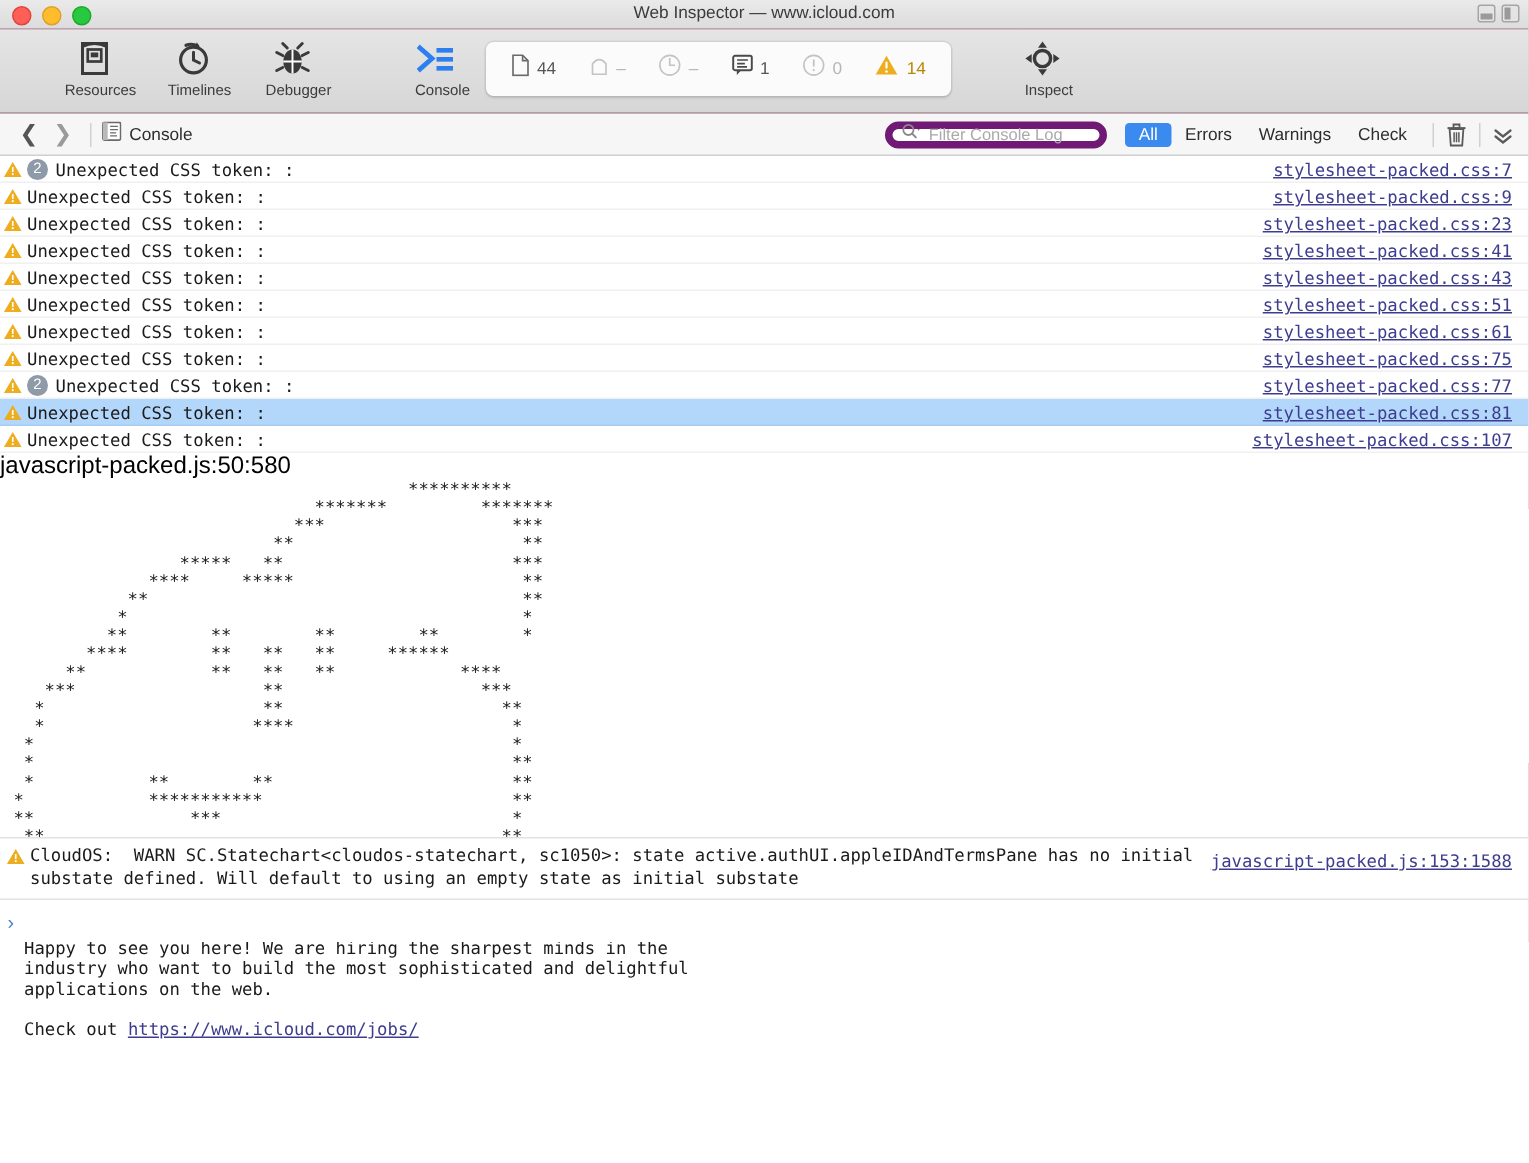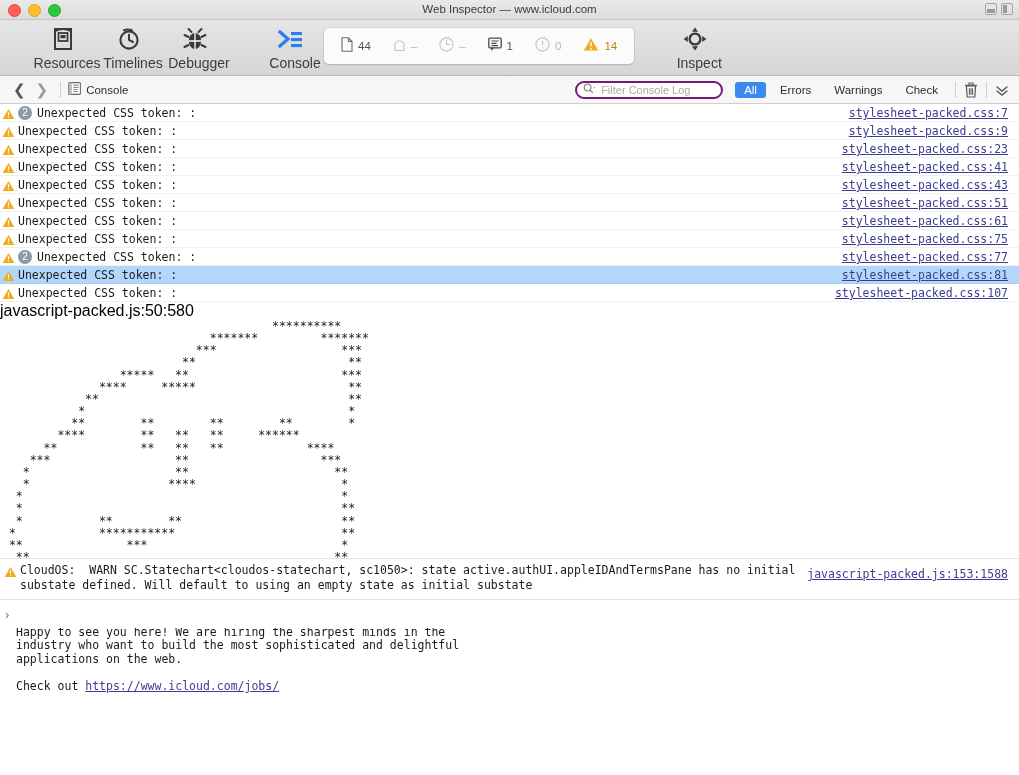--- a/index.html
+++ b/index.html
@@ -51,21 +51,21 @@
     border-bottom:1px solid #b6b6b6;
     display:flex; align-items:flex-start;
   }
   .tb-item {
     width:66px; margin-top:4px;
     display:flex; flex-direction:column; align-items:center; justify-content:flex-start;
     cursor:default;
   }
   .tb-item .glyph { height:30px; display:flex; align-items:center; justify-content:center; }
   .tb-item .lbl {
-    font-size:14px; color:#3c3c3c; margin-top:1px;
+    font-size:10px; color:#3c3c3c; margin-top:1px;
     font-family:"Liberation Sans", sans-serif; white-space:nowrap;margin-left:8px;
   }
   .tb-gap { width:30px; }
 
   .stats {
     background:#fbfbfb;
     border-radius:5px;
     height:36px; margin-top:8px;
     box-shadow:0 0 0 1px rgba(0,0,0,0.06), 0 1px 2px rgba(0,0,0,0.12);
     display:flex; align-items:center; padding:0 6px;
@@ -82,30 +82,30 @@
     display:flex; align-items:center; padding:0 8px;
     position:relative;
   }
   .chev { color:#9a9a9a; font-size:15px; padding:0 5px; line-height:1; font-family:"Liberation Sans", sans-serif;}
   .chev.on { color:#555; }
   .navsep { width:1px; height:16px; background:#d0d0d0; margin:0 7px; }
   .crumb { display:flex; align-items:center; gap:5px; }
   .crumb .ctext { font-size:11.5px; color:#2d2d2d; font-family:"Liberation Sans", sans-serif; }
   .nav-right { margin-left:auto; display:flex; align-items:center; gap:0; }
   .filterbox {
-    width:148px; height:18px; border:2px solid #701a75; border-radius:9px;
+    width:148px; height:18px; border:5px solid #701a75; border-radius:9px;
     background:#fff; display:flex; align-items:center; padding:0 6px; gap:3px;
     box-sizing:border-box;
   }
   .filterbox input {
     border:0; outline:0; background:transparent; width:118px;
     font-size:11px; color:#333; font-family:"Liberation Sans", sans-serif;
   }
   .filterbox input::placeholder { color:#aaa; }
-  .scopebar { display:flex; align-items:flex-end; margin-left:12px; gap:5px; }
+  .scopebar { display:flex; align-items:flex-end; margin-left:12px; gap:0; }
   .scope {
     font-size:11.5px; color:#2d2d2d; padding:2px 9px; border-radius:3px;
     font-family:"Liberation Sans", sans-serif; cursor:default; white-space:nowrap;
   }
   .scope.active { background:#3b8af0; color:#fff; }
   .navsep2 { width:1px; height:16px; background:#d0d0d0; margin:0 8px; }
 
   
   .console {
     position:relative;

